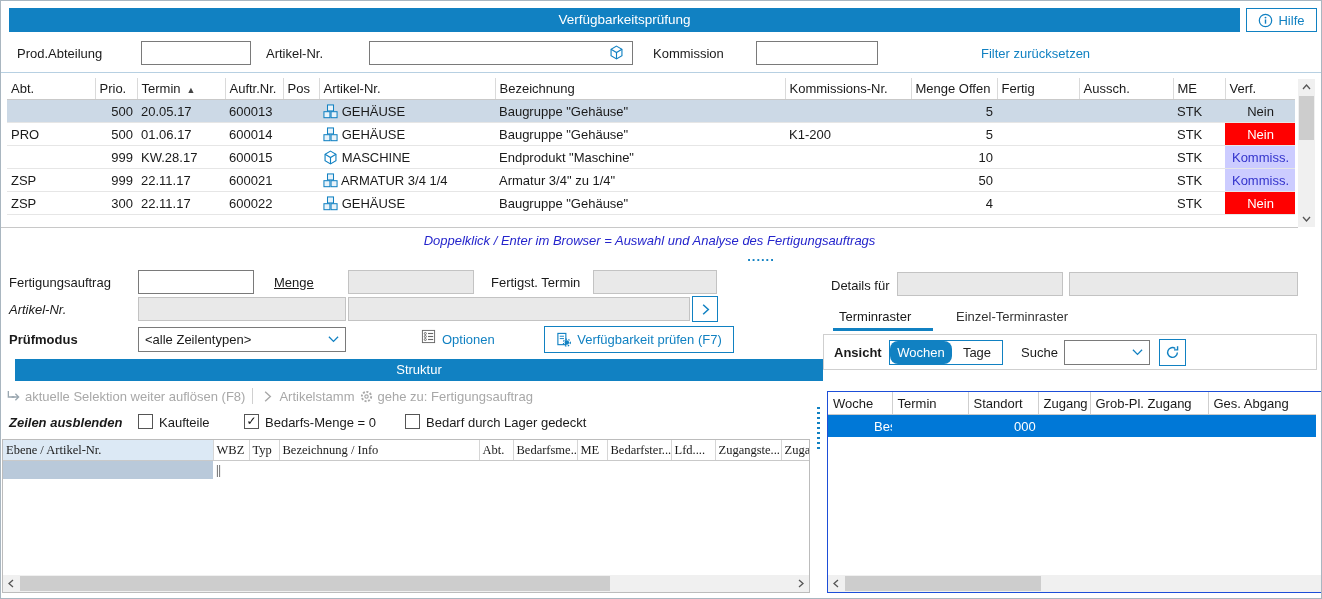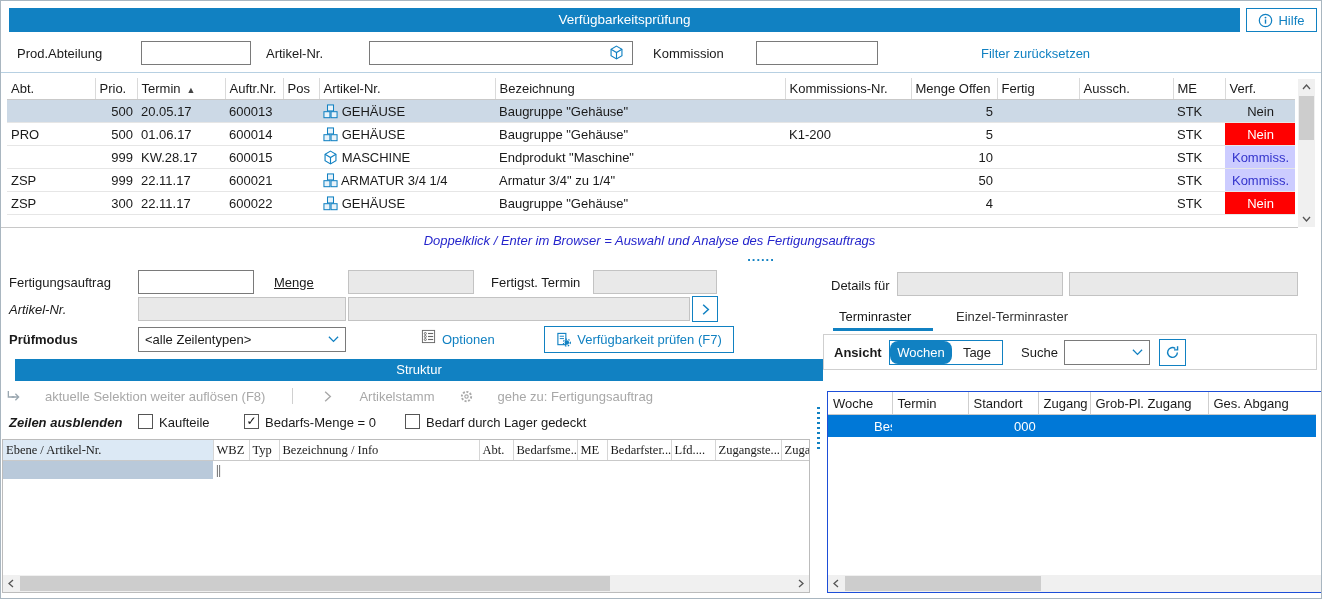--- a/index.html
+++ b/index.html
@@ -48,21 +48,21 @@
   .dots{left:720px;top:248px;width:80px;text-align:center;color:#1181c2;font-weight:bold;letter-spacing:1px;}
   
   .ital{font-style:italic;}
   .chev-btn{box-sizing:border-box;border:1px solid #1181c2;background:#fff;display:flex;align-items:center;justify-content:center;cursor:pointer;}
   .select{box-sizing:border-box;border:1px solid #7a7a7a;background:#fff;height:25px;display:flex;align-items:center;
     justify-content:space-between;padding:0 6px;cursor:pointer;}
   .blue-btn{box-sizing:border-box;border:1px solid #1181c2;background:#fff;color:#1181c2;display:flex;
     align-items:center;justify-content:center;gap:6px;cursor:pointer;}
   .struktur-bar{left:1px;top:358px;width:808px;height:22px;background:#1181c2;color:#fff;text-align:center;line-height:22px;margin-left:13px;}
   .disabled-txt{color:#a8a8a8;}
-  .toolbar{left:5px;top:384px;height:22px;display:flex;align-items:center;gap:24px;}
+  .toolbar{left:5px;top:384px;height:22px;display:flex;align-items:center;gap:4px;}
   .tb-sep{width:1px;height:16px;background:#d0d0d0;margin:0 3px;}
   .cb{display:inline-block;box-sizing:border-box;width:15px;height:15px;border:1px solid #555;background:#fff;
     font-size:12px;line-height:13px;text-align:center;color:#111;vertical-align:-3px;cursor:pointer;}
   
   .struct-wrap{left:1px;top:438px;width:808px;height:154px;border:1px solid #bcbcbc;box-sizing:border-box;overflow:hidden;background:#fff;}
   .struct{width:840px;font-family:Liberation Serif, serif;}
   .struct th{font-weight:normal;text-align:left;height:20px;padding:0 3px;border-right:1px solid #d6d6d6;
     border-bottom:1px solid #c9c9c9;overflow:hidden;white-space:nowrap;font-size:12.5px;}
   .struct th.first{background:#dce9f5;}
   .struct td{height:18px;padding:0 3px;overflow:hidden;white-space:nowrap;font-size:12.5px;}

